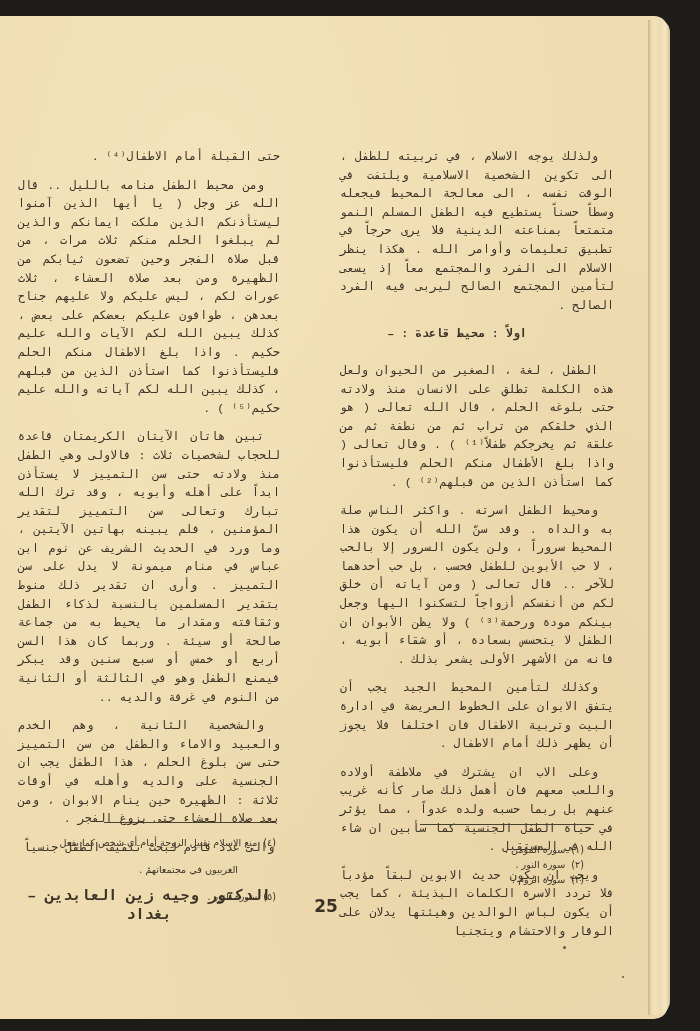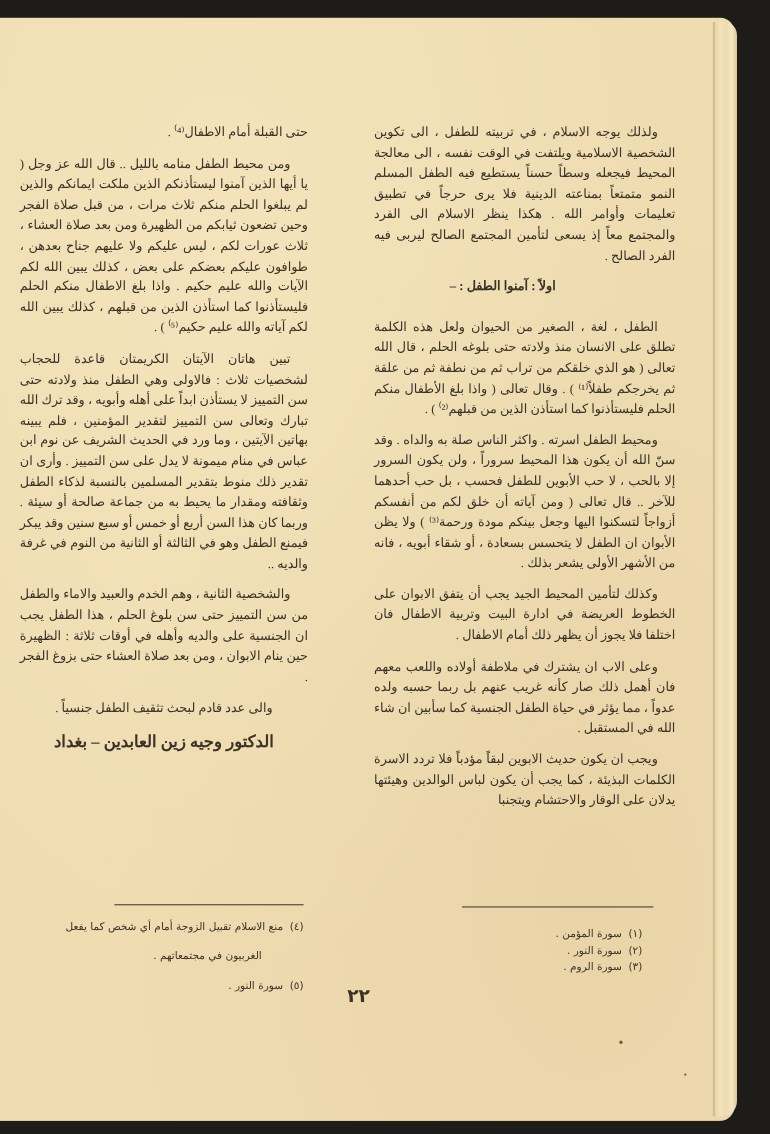--- a/index.html
+++ b/index.html
@@ -32,24 +32,25 @@
       background: linear-gradient(to right, #e4cf9f 0%, #f2e2bb 30%, #eddab0 55%, #f4e6c4 80%, #d9c493 100%);
       border-top-right-radius: 12px;
       border-bottom-right-radius: 14px;
       box-shadow: inset 2px 0 0 rgba(180,160,110,0.4);
     }
     .col {
       position: absolute;
       direction: rtl;
       text-align: justify;
       text-align-last: right;
-      font-family: Liberation Serif, serif;
+      font-family: Liberation Mono, monospace;
       font-size: 11.6px;
       line-height: 18.6px;
       color: #3a3226;
+      margin-top: 36px;
     }
     .col-right {
       left: 340px;
       top: 112px;
       width: 274px;
     }
     .col-left {
       left: 18px;
       top: 112px;
       width: 262px;
@@ -120,21 +121,21 @@
 <body>
 
 <div class="page">
   <div class="speck" style="left:563px; top:930px;"></div>
   <div class="speck" style="left:622px; top:960px; width:2px; height:2px;"></div>
 </div>
 <div class="page-edge"></div>
 
 <div class="col col-right">
   <p class="para">ولذلك يوجه الاسلام ، في تربيته للطفل ، الى تكوين الشخصية الاسلامية ويلتفت في الوقت نفسه ، الى معالجة المحيط فيجعله وسطاً حسناً يستطيع فيه الطفل المسلم النمو متمتعاً بمناعته الدينية فلا يرى حرجاً في تطبيق تعليمات وأوامر الله . هكذا ينظر الاسلام الى الفرد والمجتمع معاً إذ يسعى لتأمين المجتمع الصالح ليربى فيه الفرد الصالح .</p>
-  <p class="heading">اولاً : آمنوا الطفل : –</p>
+  <p class="heading">اولاً : محيط قاعدة : –</p>
   <p class="para">الطفل ، لغة ، الصغير من الحيوان ولعل هذه الكلمة تطلق على الانسان منذ ولادته حتى بلوغه الحلم ، قال الله تعالى ( هو الذي خلقكم من تراب ثم من نطفة ثم من علقة ثم يخرجكم طفلاً⁽¹⁾ ) . وقال تعالى ( واذا بلغ الأطفال منكم الحلم فليستأذنوا كما استأذن الذين من قبلهم⁽²⁾ ) .</p>
   <p class="para">ومحيط الطفل اسرته . واكثر الناس صلة به والداه . وقد سنّ الله أن يكون هذا المحيط سروراً ، ولن يكون السرور إلا بالحب ، لا حب الأبوين للطفل فحسب ، بل حب أحدهما للآخر .. قال تعالى ( ومن آياته أن خلق لكم من أنفسكم أزواجاً لتسكنوا اليها وجعل بينكم مودة ورحمة⁽³⁾ ) ولا يظن الأبوان ان الطفل لا يتحسس بسعادة ، أو شقاء أبويه ، فانه من الأشهر الأولى يشعر بذلك .</p>
   <p class="para">وكذلك لتأمين المحيط الجيد يجب أن يتفق الابوان على الخطوط العريضة في ادارة البيت وتربية الاطفال فان اختلفا فلا يجوز أن يظهر ذلك أمام الاطفال .</p>
   <p class="para">وعلى الاب ان يشترك في ملاطفة أولاده واللعب معهم فان أهمل ذلك صار كأنه غريب عنهم بل ربما حسبه ولده عدواً ، مما يؤثر في حياة الطفل الجنسية كما سأبين ان شاء الله في المستقبل .</p>
   <p class="para">ويجب ان يكون حديث الابوين لبقاً مؤدباً فلا تردد الاسرة الكلمات البذيئة ، كما يجب أن يكون لباس الوالدين وهيئتها يدلان على الوقار والاحتشام ويتجنبا</p>
 </div>
 
 <div class="col col-left">
   <p class="para noindent">حتى القبلة أمام الاطفال⁽⁴⁾ .</p>
   <p class="para">ومن محيط الطفل منامه بالليل .. قال الله عز وجل ( يا أيها الذين آمنوا ليستأذنكم الذين ملكت ايمانكم والذين لم يبلغوا الحلم منكم ثلاث مرات ، من قبل صلاة الفجر وحين تضعون ثيابكم من الظهيرة ومن بعد صلاة العشاء ، ثلاث عورات لكم ، ليس عليكم ولا عليهم جناح بعدهن ، طوافون عليكم بعضكم على بعض ، كذلك يبين الله لكم الآيات والله عليم حكيم . واذا بلغ الاطفال منكم الحلم فليستأذنوا كما استأذن الذين من قبلهم ، كذلك يبين الله لكم آياته والله عليم حكيم⁽⁵⁾ ) .</p>
@@ -162,13 +163,13 @@
 <div class="footnotes fn-left">
   <p class="fn-item">
     <span class="num">(٤)</span><span>منع الاسلام تقبيل الزوجة أمام أي شخص كما يفعل</span>
   </p>
   <p class="fn-cont">الغربيون في مجتمعاتهم .</p>
   <p class="fn-item">
     <span class="num">(٥)</span><span>سورة النور .</span>
   </p>
 </div>
 
-<div class="page-number">٢٢</div>
+<div class="page-number">25</div>
 
 </body></html>

